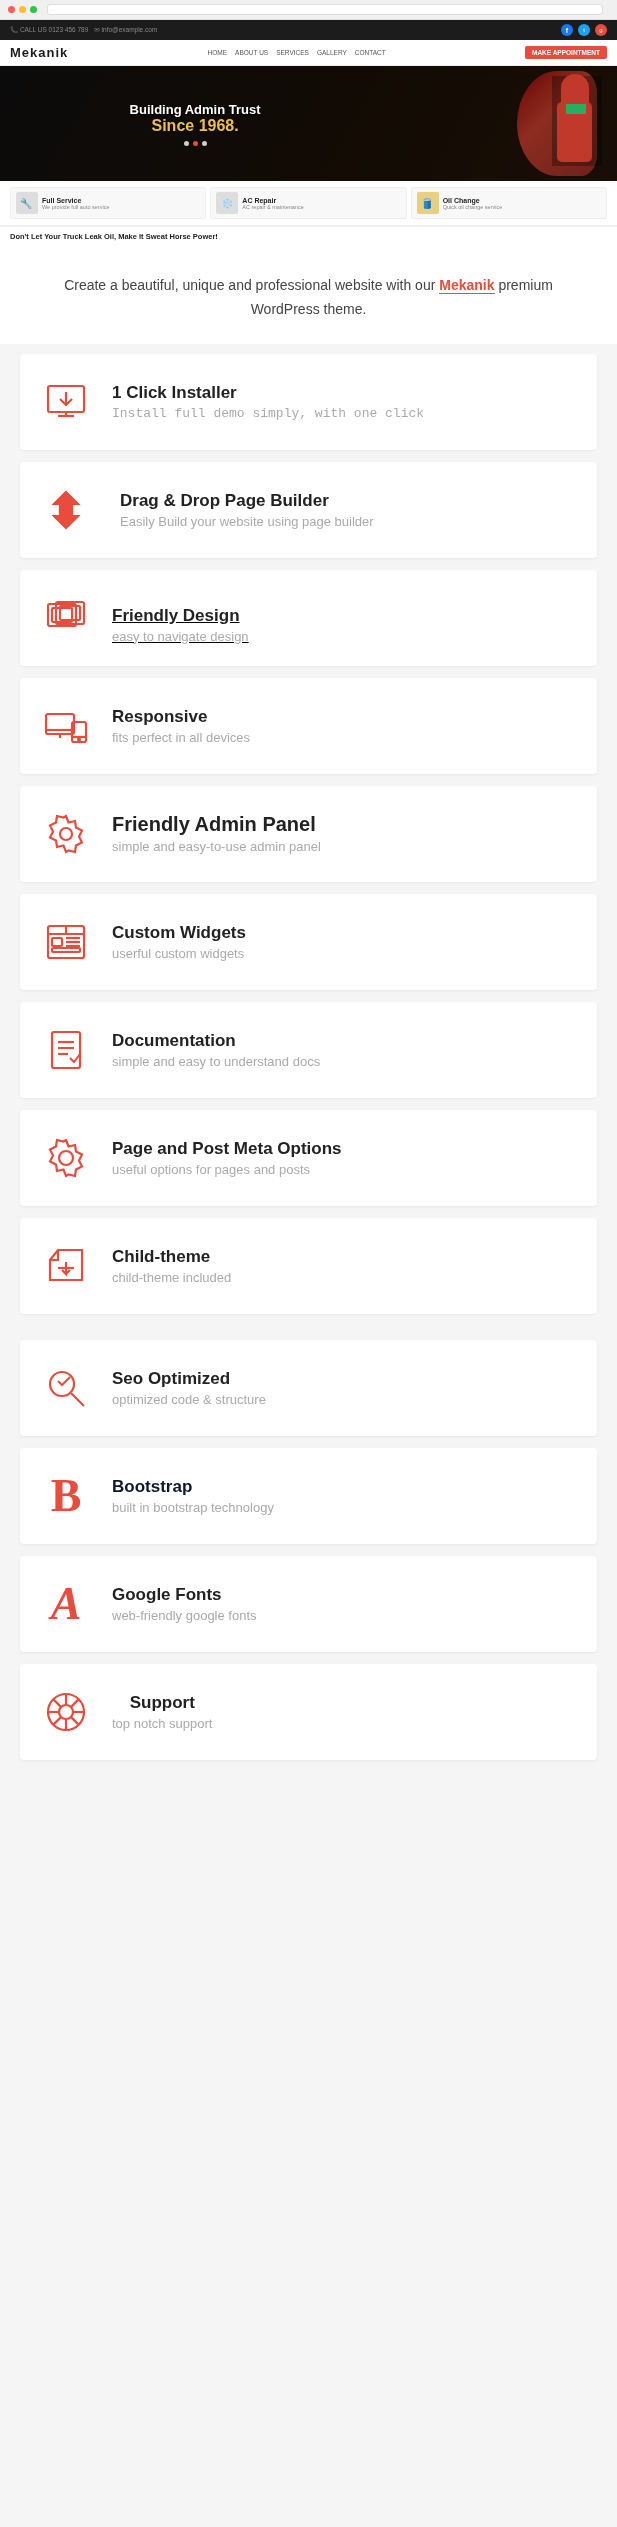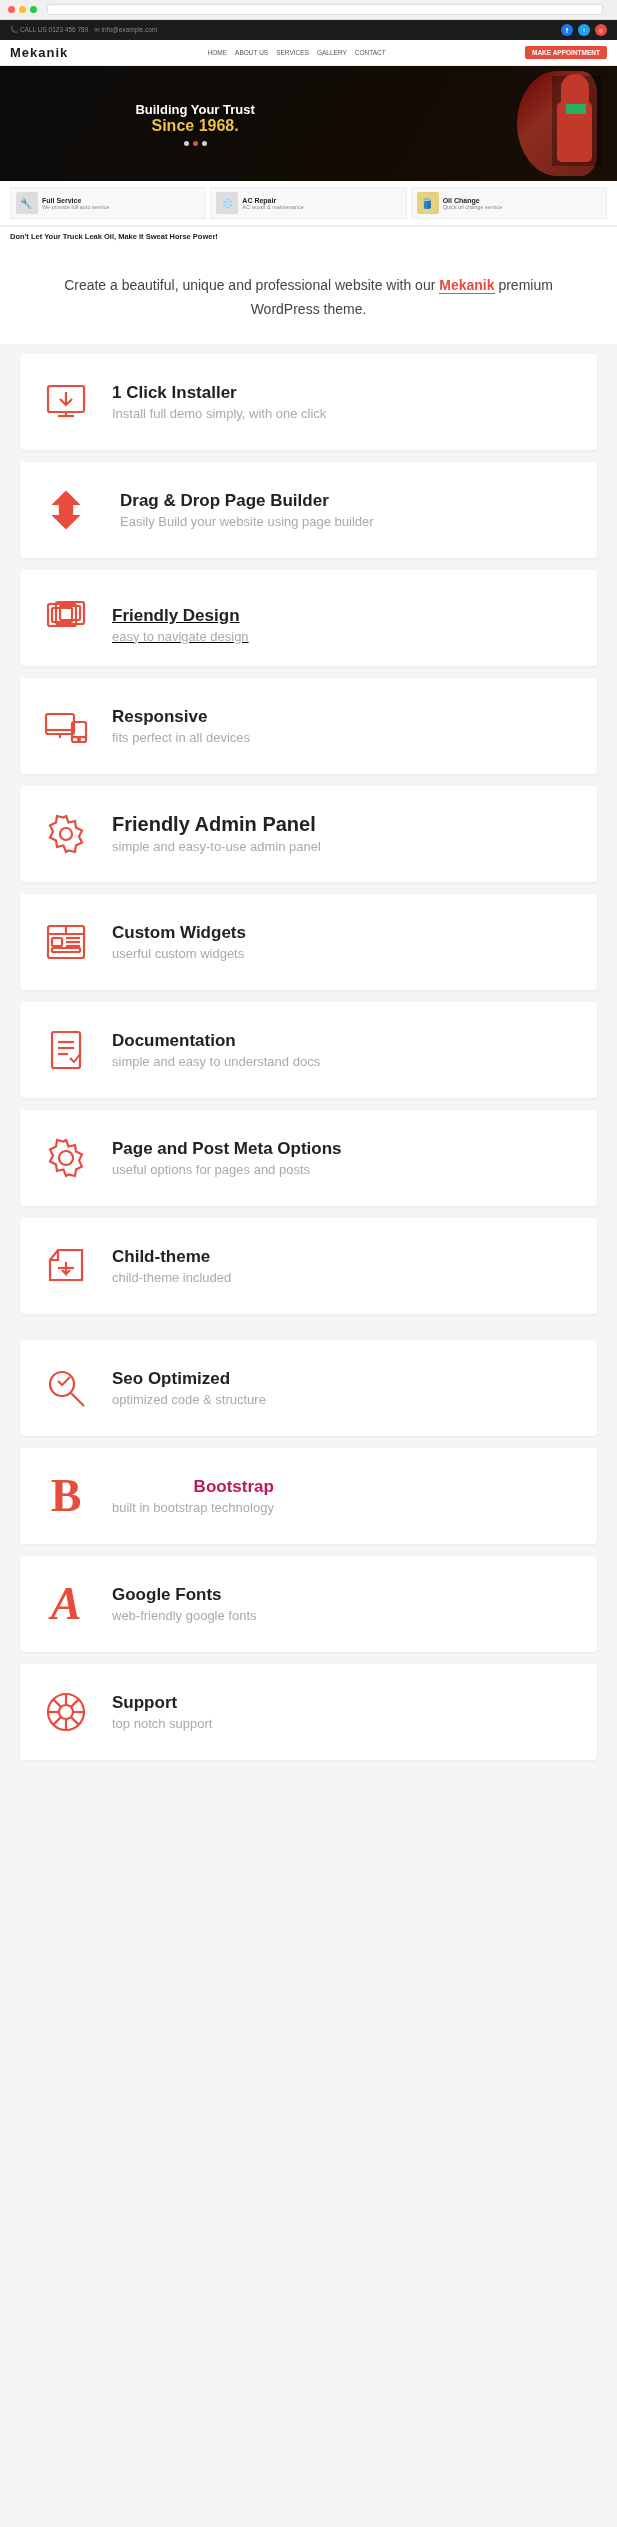--- a/index.html
+++ b/index.html
@@ -70,21 +70,21 @@
       <div style="position:absolute;right:20px;top:5px;width:80px;height:105px;background:linear-gradient(135deg,#8B0000 0%,#c0392b 40%,#922b21 100%);border-radius:50% 20% 20% 50%; opacity:0.7;"></div>
       <div style="position:absolute;right:15px;top:10px;width:50px;height:90px;background:rgba(0,0,0,0.3);"></div>
 
       <div style="position:absolute;right:25px;top:8px;">
         <div style="width:28px;height:28px;background:#c0392b;border-radius:50% 50% 0 0;"></div>
         <div style="width:35px;height:60px;background:#c0392b;border-radius:5px; margin-left:-4px;"></div>
         <div style="width:20px;height:10px;background:#27ae60;position:absolute;top:30px;left:5px;"></div>
       </div>
 
       <div style="position:relative;z-index:2;text-align:center;width:60%;padding-left:20px;">
-        <div style="color:#fff;font-size:13px;font-weight:bold;text-shadow:1px 1px 3px rgba(0,0,0,0.8);">Building Your Trust</div>
+        <div style="color:#fff;font-size:13px;font-weight:bold;text-shadow:1px 1px 3px rgba(0,0,0,0.8);">Building Admin Trust</div>
         <div style="color:#f0c040;font-size:16px;font-weight:900;text-shadow:1px 1px 3px rgba(0,0,0,0.8);">Since 1968.</div>
 
         <div style="display:flex;gap:4px;justify-content:center;margin-top:6px;">
           <div style="width:5px;height:5px;border-radius:50%;background:#fff;opacity:0.8;"></div>
           <div style="width:5px;height:5px;border-radius:50%;background:#e74c3c;"></div>
           <div style="width:5px;height:5px;border-radius:50%;background:#fff;opacity:0.8;"></div>
         </div>
       </div>
     </div>
 
@@ -133,21 +133,21 @@
       <svg viewBox="0 0 48 48" width="48" height="48" fill="none" stroke="#e74c3c" stroke-width="2.2">
         <rect x="6" y="8" width="36" height="26" rx="2"></rect>
         <line x1="16" y1="38" x2="32" y2="38"></line>
         <line x1="24" y1="34" x2="24" y2="38"></line>
         <polyline points="18,21 24,27 30,21"></polyline>
         <line x1="24" y1="14" x2="24" y2="27"></line>
       </svg>
     </div>
     <div>
       <div style="font-size:17px;font-weight:600;color:#222;margin-bottom:3px;">1 Click Installer</div>
-      <div style="font-size:13px;color:#aaa;">Install full demo simply, with one click</div>
+      <div style="font-size:13px;color:#aaa;font-family:Liberation Mono, monospace;">Install full demo simply, with one click</div>
     </div>
   </div>
 
   <div style="background:#fff;border-radius:4px;margin-bottom:12px;padding:22px 20px;display:flex;align-items:center;gap:28px;box-shadow:0 1px 3px rgba(0,0,0,0.06);">
     <div style="width:52px;height:52px;flex-shrink:0;display:flex;align-items:center;justify-content:center;">
       <svg viewBox="0 0 48 48" width="48" height="48" fill="none" stroke="#e74c3c" stroke-width="2.2">
         <polygon points="24,6 12,18 18,18 18,26 30,26 30,18 36,18" fill="#e74c3c" stroke="#e74c3c"></polygon>
         <polygon points="24,42 12,30 18,30 18,22 30,22 30,30 36,30" fill="#e74c3c" stroke="#e74c3c"></polygon>
       </svg>
     </div>
@@ -279,21 +279,21 @@
       <div style="font-size:17px;font-weight:600;color:#222;margin-bottom:3px;">Seo Optimized</div>
       <div style="font-size:13px;color:#aaa;">optimized code &amp; structure</div>
     </div>
   </div>
 
   <div style="background:#fff;border-radius:4px;margin-bottom:12px;padding:22px 20px;display:flex;align-items:center;gap:20px;box-shadow:0 1px 3px rgba(0,0,0,0.06);">
     <div style="width:52px;height:52px;flex-shrink:0;display:flex;align-items:center;justify-content:center;">
       <span style="font-size:46px;font-weight:900;color:#e74c3c;font-family:Georgia,serif;line-height:1;">B</span>
     </div>
     <div>
-      <div style="font-size:17px;font-weight:600;color:#be185d;margin-bottom:3px;text-align:right;">Bootstrap</div>
+      <div style="font-size:17px;font-weight:600;color:#0f172a;margin-bottom:3px;">Bootstrap</div>
       <div style="font-size:13px;color:#aaa;">built in bootstrap technology</div>
     </div>
   </div>
 
   <div style="background:#fff;border-radius:4px;margin-bottom:12px;padding:22px 20px;display:flex;align-items:center;gap:20px;box-shadow:0 1px 3px rgba(0,0,0,0.06);">
     <div style="width:52px;height:52px;flex-shrink:0;display:flex;align-items:center;justify-content:center;">
       <span style="font-size:46px;font-weight:900;color:#e74c3c;font-family:Georgia,serif;line-height:1;font-style:italic;">A</span>
     </div>
     <div>
       <div style="font-size:17px;font-weight:600;color:#222;margin-bottom:3px;">Google Fonts</div>
@@ -310,18 +310,18 @@
         <line x1="24" y1="31" x2="24" y2="42"></line>
         <line x1="6" y1="24" x2="17" y2="24"></line>
         <line x1="31" y1="24" x2="42" y2="24"></line>
         <line x1="10.9" y1="10.9" x2="18.9" y2="18.9"></line>
         <line x1="29.1" y1="29.1" x2="37.1" y2="37.1"></line>
         <line x1="37.1" y1="10.9" x2="29.1" y2="18.9"></line>
         <line x1="18.9" y1="29.1" x2="10.9" y2="37.1"></line>
       </svg>
     </div>
     <div>
-      <div style="font-size:17px;font-weight:600;color:#222;margin-bottom:3px;">Support</div>
+      <div style="font-size:17px;font-weight:600;color:#222;margin-bottom:3px;text-align:center;">Support</div>
       <div style="font-size:13px;color:#aaa;">top notch support</div>
     </div>
   </div>
 
 </div>
 
 </body></html>

